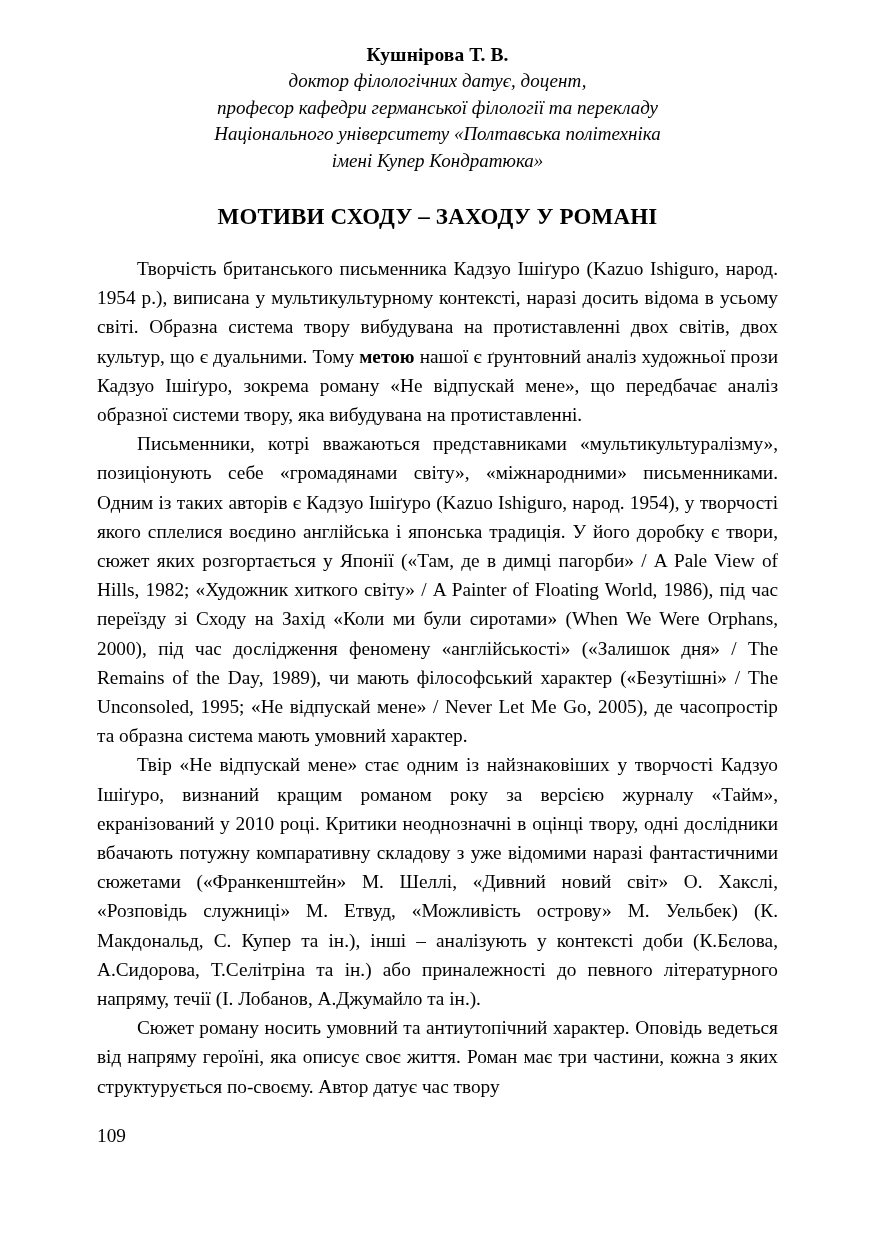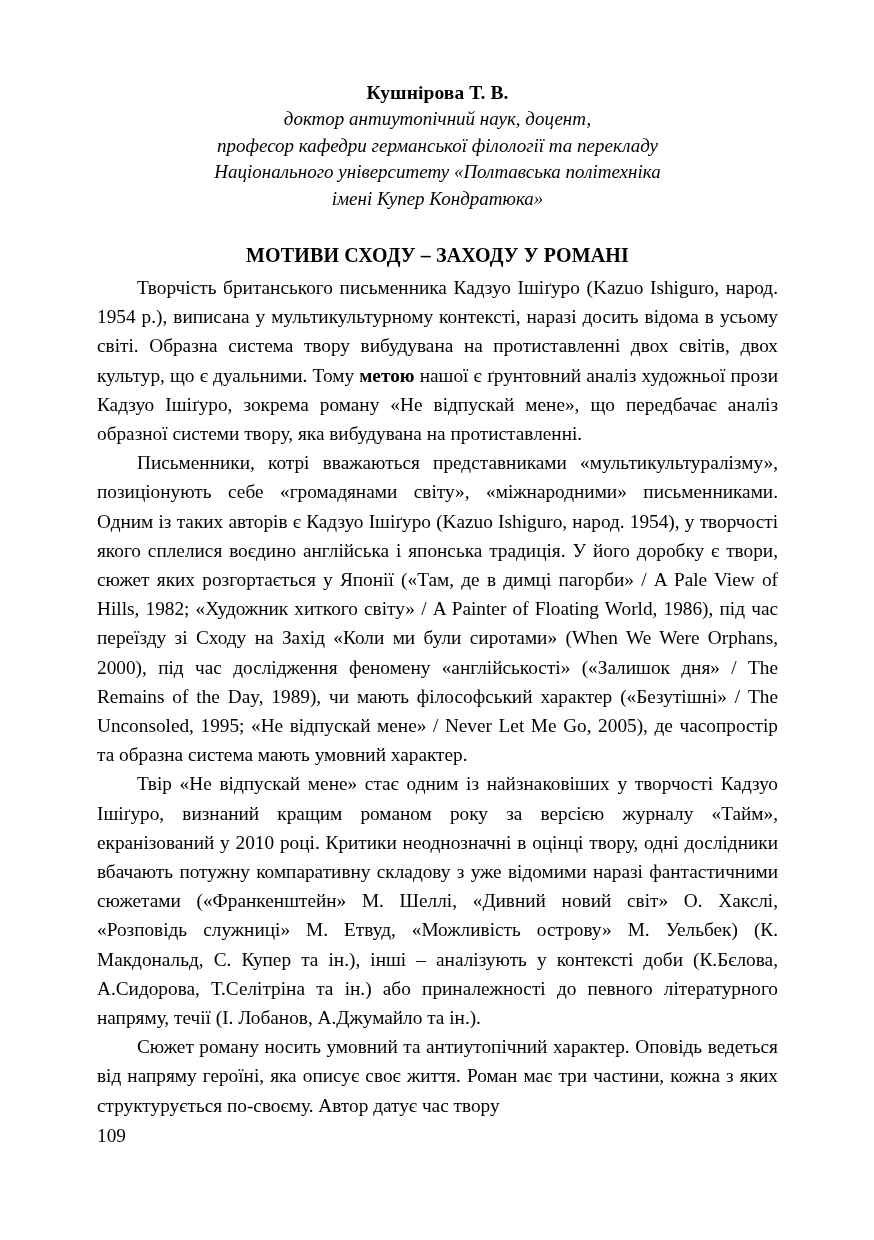--- a/index.html
+++ b/index.html
@@ -23,21 +23,21 @@
   
   .content {
     position: absolute;
     left: 97px;
     top: 0;
     width: 681px;
   }
 
   
   .header {
-    padding-top: 80px;
+    padding-top: 42px;
     text-align: center;
   }
 
   .author-name {
     font-size: 19.5px;
     font-weight: bold;
     line-height: 26px;
     letter-spacing: 0.1px;
   }
 
@@ -45,30 +45,30 @@
     font-size: 19px;
     font-style: italic;
     line-height: 26.5px;
   }
 
   
   .title-block {
     margin-top: 30px;
     text-align: center;
     font-weight: bold;
-    font-size: 20px;
+    font-size: 23px;
     line-height: 26px;
     letter-spacing: 0.15px;
   }
 
   .title-line { display: block; }
 
   
   .body-text {
-    margin-top: 5px;
+    margin-top: 24px;
   }
 
   p.para {
     margin: 0;
     text-align: justify;
     text-justify: inter-word;
     font-size: 19.3px;
     line-height: 29.2px;
     text-indent: 40px;
     hyphens: manual;
@@ -89,21 +89,21 @@
 </style>
 </head>
 <body>
 
 <div class="page">
 
   <div class="content">
 
     <div class="header">
       <div class="author-name">Кушнірова Т. В.</div>
-      <div class="affiliation-line">доктор антиутопічний наук, доцент,</div>
+      <div class="affiliation-line">доктор філологічних датує, доцент,</div>
       <div class="affiliation-line">професор кафедри германської філології та перекладу</div>
       <div class="affiliation-line">Національного університету «Полтавська політехніка</div>
       <div class="affiliation-line">імені Купер Кондратюка»</div>
     </div>
 
     <div class="title-block">
       <span class="title-line">МОТИВИ СХОДУ – ЗАХОДУ У РОМАНІ</span>
     </div>
 
     <div class="body-text">

